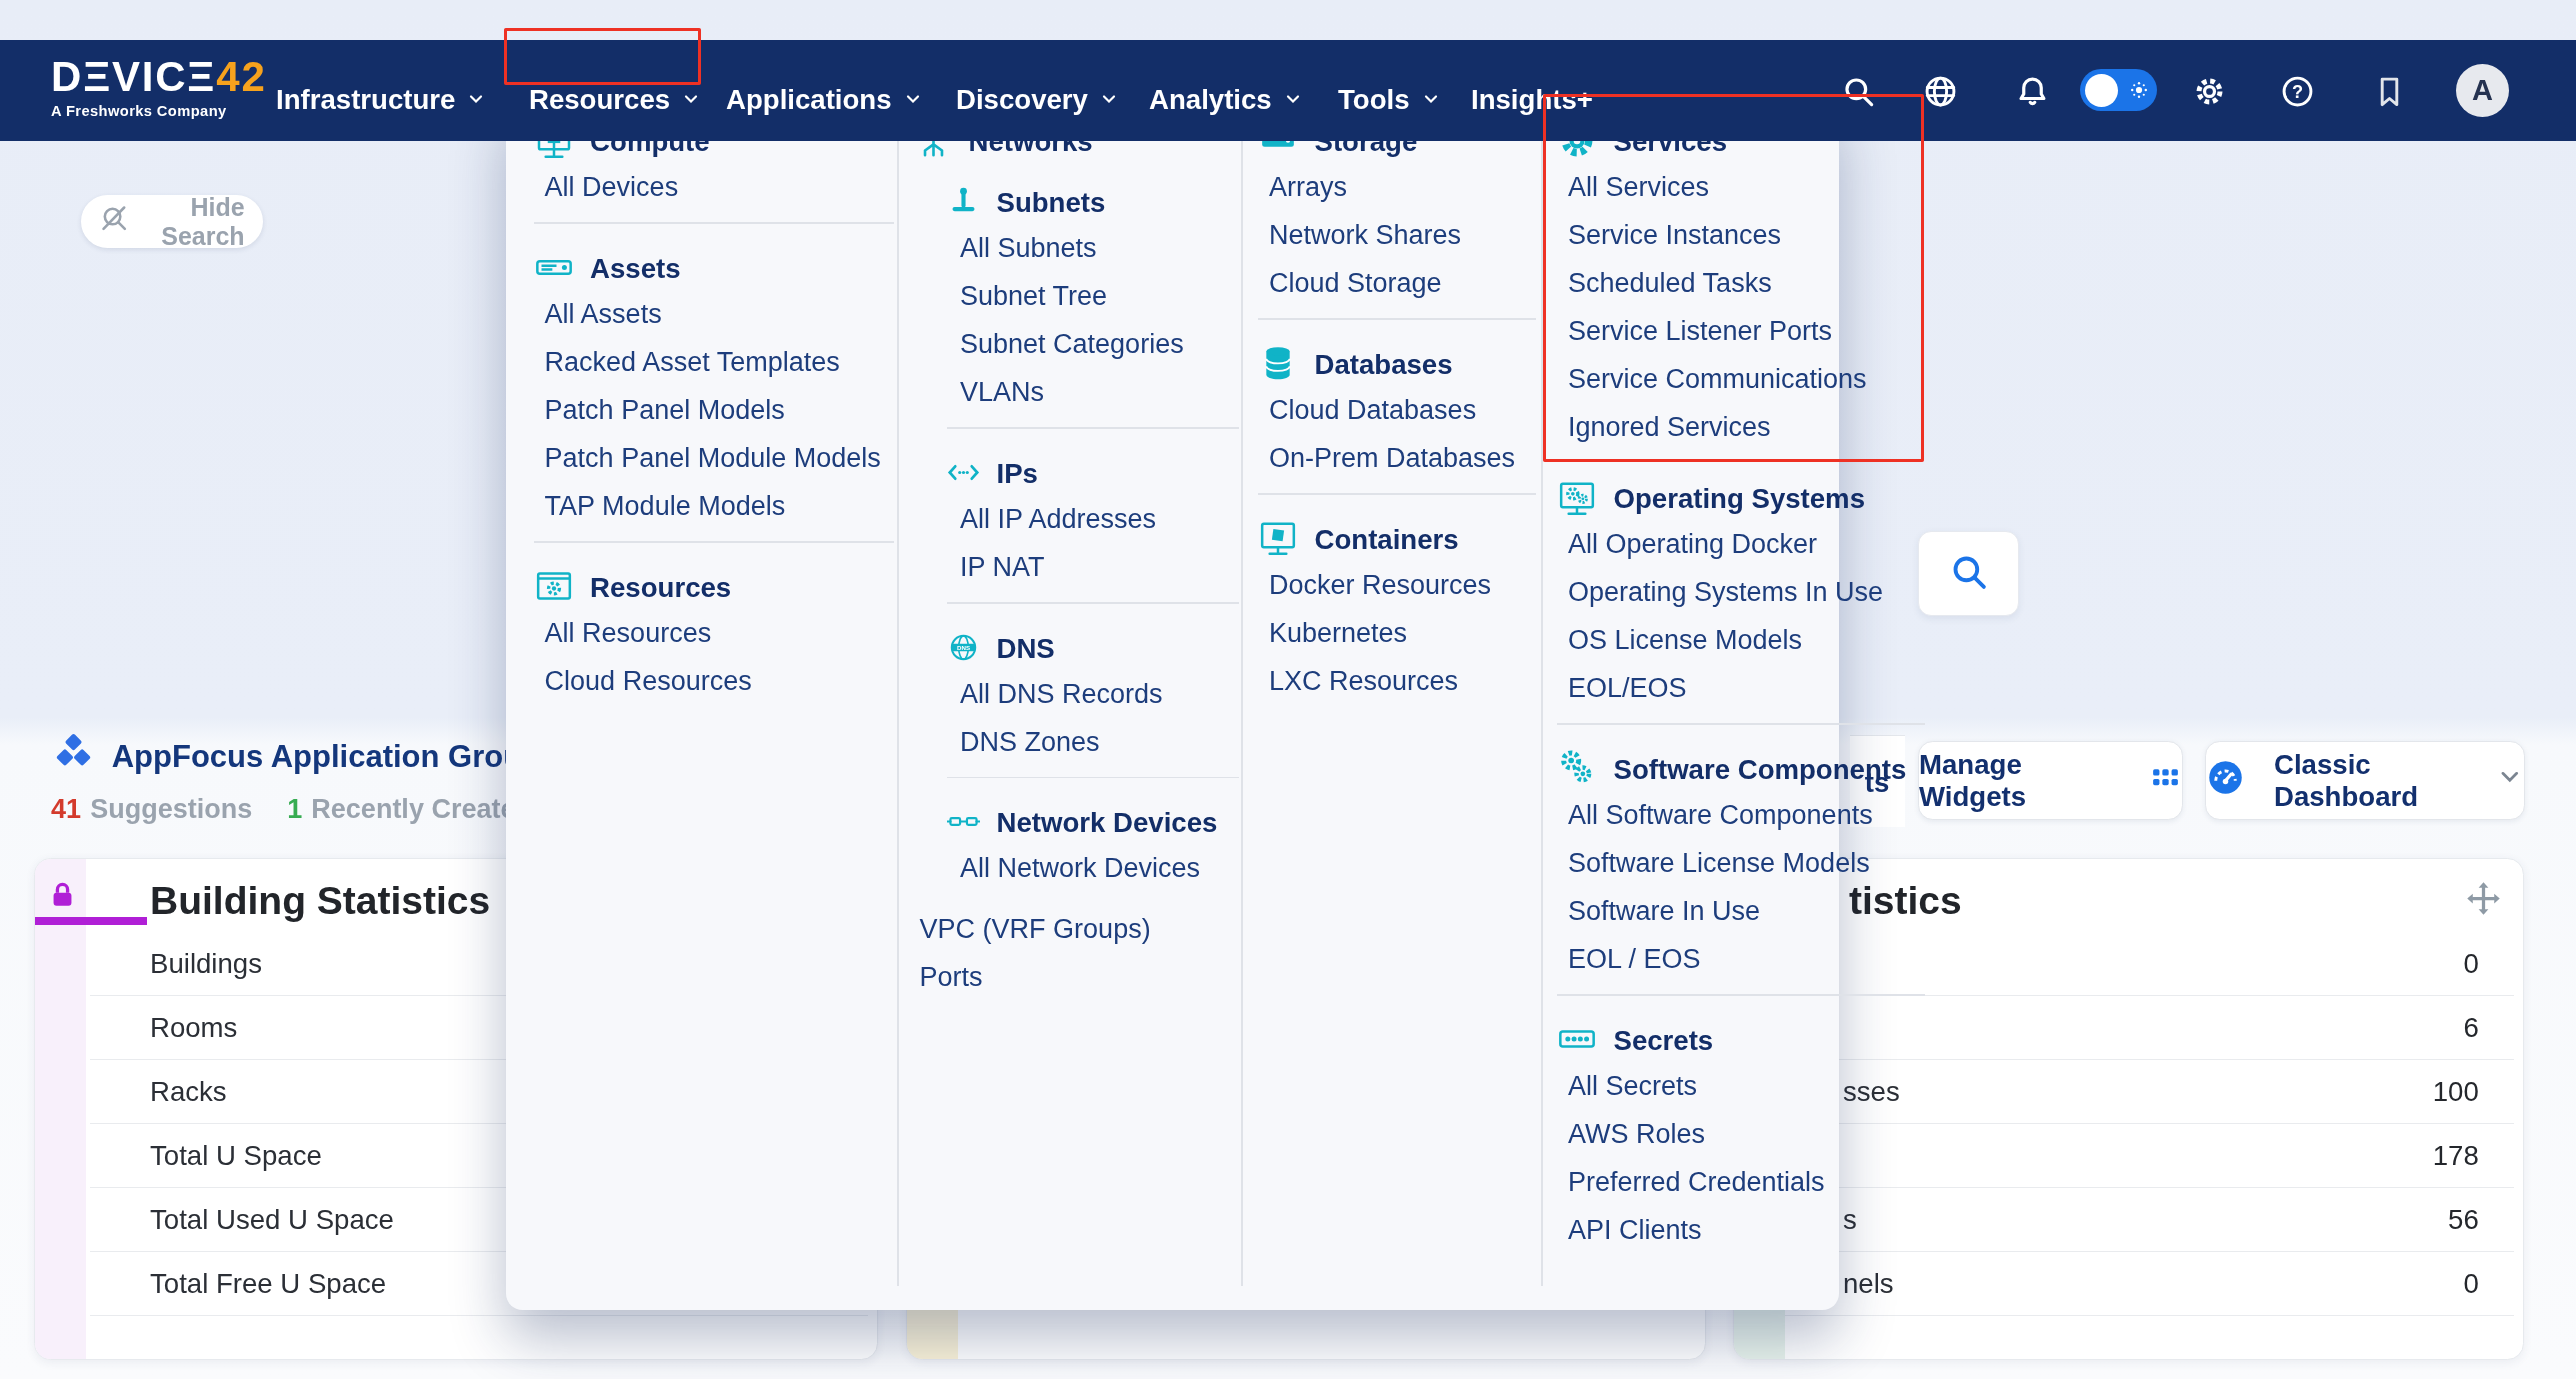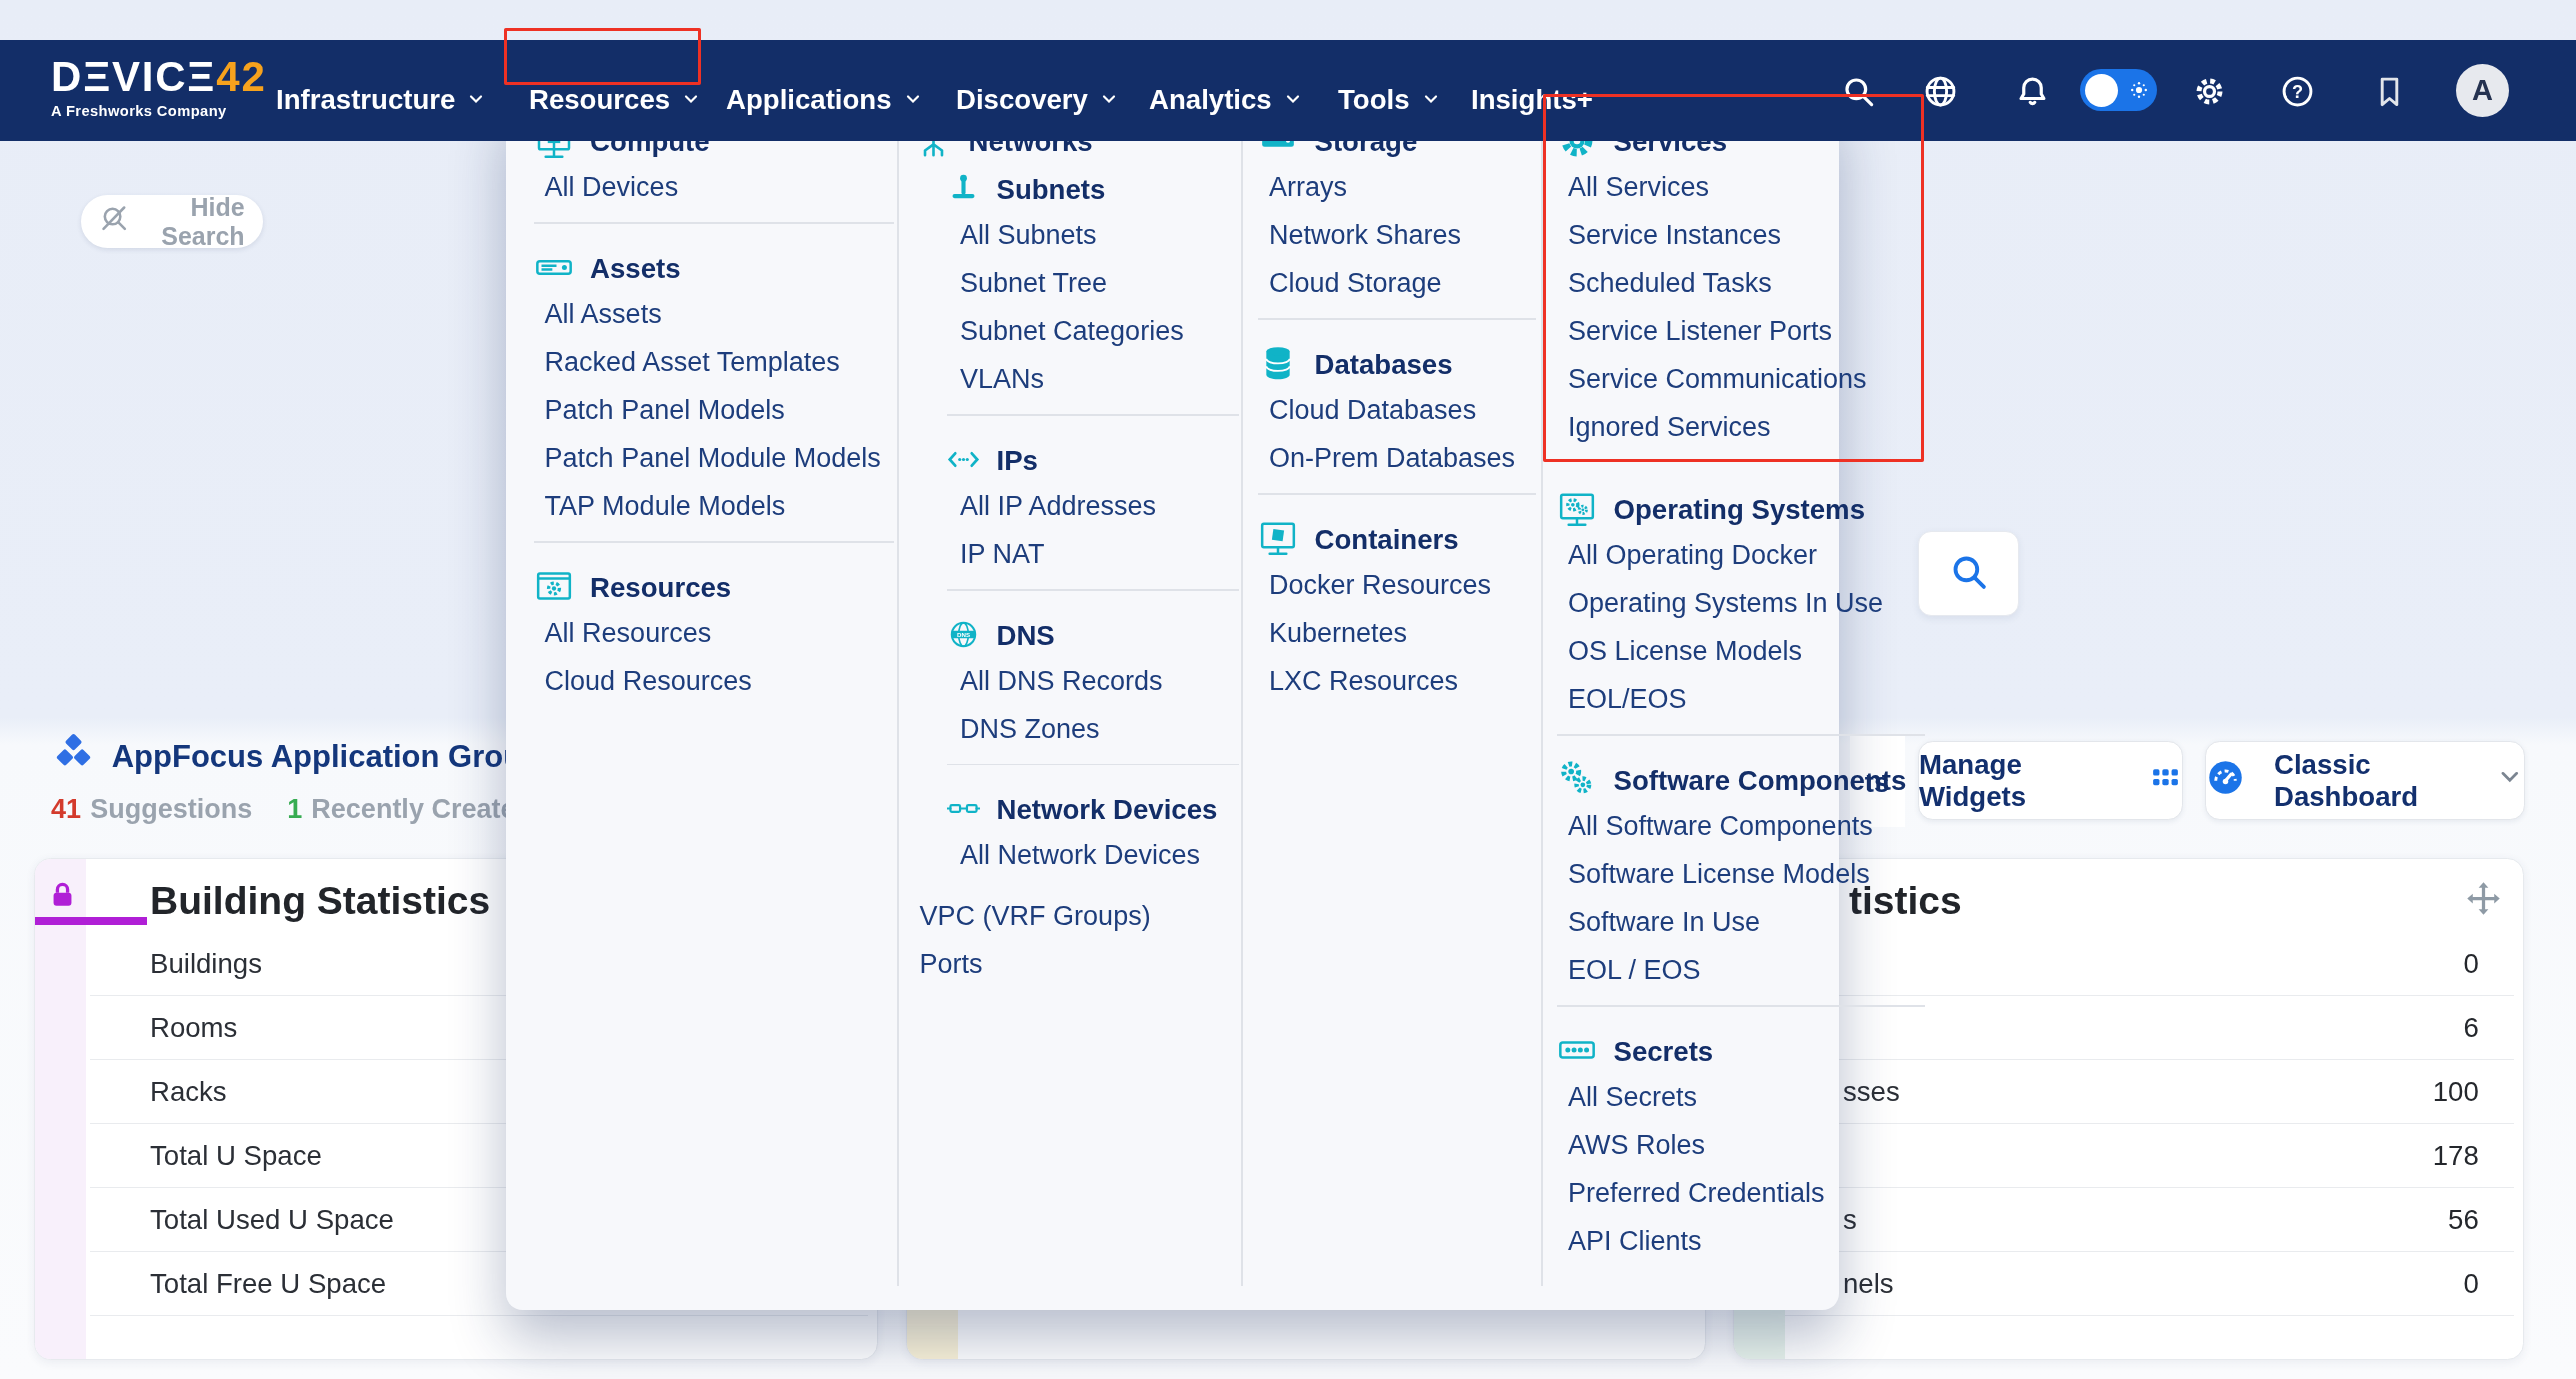--- a/index.html
+++ b/index.html
@@ -289,21 +289,21 @@
     <div class="col col2">
       <div class="sec-head">
         <span><svg width="37" height="37" viewBox="0 0 48 48" fill="none" stroke="#10b3c7">
               <circle cx="24" cy="13" r="7" stroke-width="4" stroke-dasharray="3.4 2.6"></circle>
               <circle cx="24" cy="13" r="2.4" fill="#10b3c7" stroke="none"></circle>
               <path d="M24 20v9M24 29l-11 8M24 29l11 8M13 37v6M35 37v6M24 29v14" stroke-width="3.4" stroke-linecap="round"></path>
             </svg></span>
         <span class="t">Networks</span>
       </div>
       <div class="sub">
-        <div class="sec-head" style="margin-top:6px">
+        <div class="sec-head" style="margin-top:19px">
           <span><svg width="33" height="33" viewBox="0 0 48 48">
                 <circle cx="24" cy="9" r="5" fill="#10b3c7"></circle>
                 <rect x="21" y="9" width="6" height="24" rx="3" fill="#10b3c7"></rect>
                 <rect x="8" y="32" width="32" height="6" rx="3" fill="#10b3c7"></rect>
               </svg></span>
           <span class="t">Subnets</span>
         </div>
         <div>
             <a class="mi">All Subnets</a>
             <a class="mi">Subnet Tree</a>
@@ -412,21 +412,21 @@
         <span class="t">Services</span>
       </div>
       <div>
           <a class="mi">All Services</a>
           <a class="mi">Service Instances</a>
           <a class="mi">Scheduled Tasks</a>
           <a class="mi">Service Listener Ports</a>
           <a class="mi">Service Communications</a>
           <a class="mi">Ignored Services</a>
         </div>
-      <div class="sec-head" style="margin-top:38px">
+      <div class="sec-head" style="margin-top:27px">
         <span><svg width="40" height="40" viewBox="0 0 48 48" fill="none">
               <rect x="5" y="7" width="38" height="28" rx="2" stroke="#10b3c7" stroke-width="3"></rect>
               <circle cx="19" cy="19" r="6" stroke="#10b3c7" stroke-width="4" stroke-dasharray="3.2 2.5"></circle>
               <circle cx="19" cy="19" r="2.2" fill="#10b3c7"></circle>
               <circle cx="31" cy="25" r="4.4" stroke="#10b3c7" stroke-width="3.4" stroke-dasharray="2.6 2"></circle>
               <circle cx="31" cy="25" r="1.7" fill="#10b3c7"></circle>
               <path d="M24 35v6M14 43h20" stroke="#10b3c7" stroke-width="3" stroke-linecap="round"></path>
             </svg></span>
         <span class="t">Operating Systems</span>
       </div>

